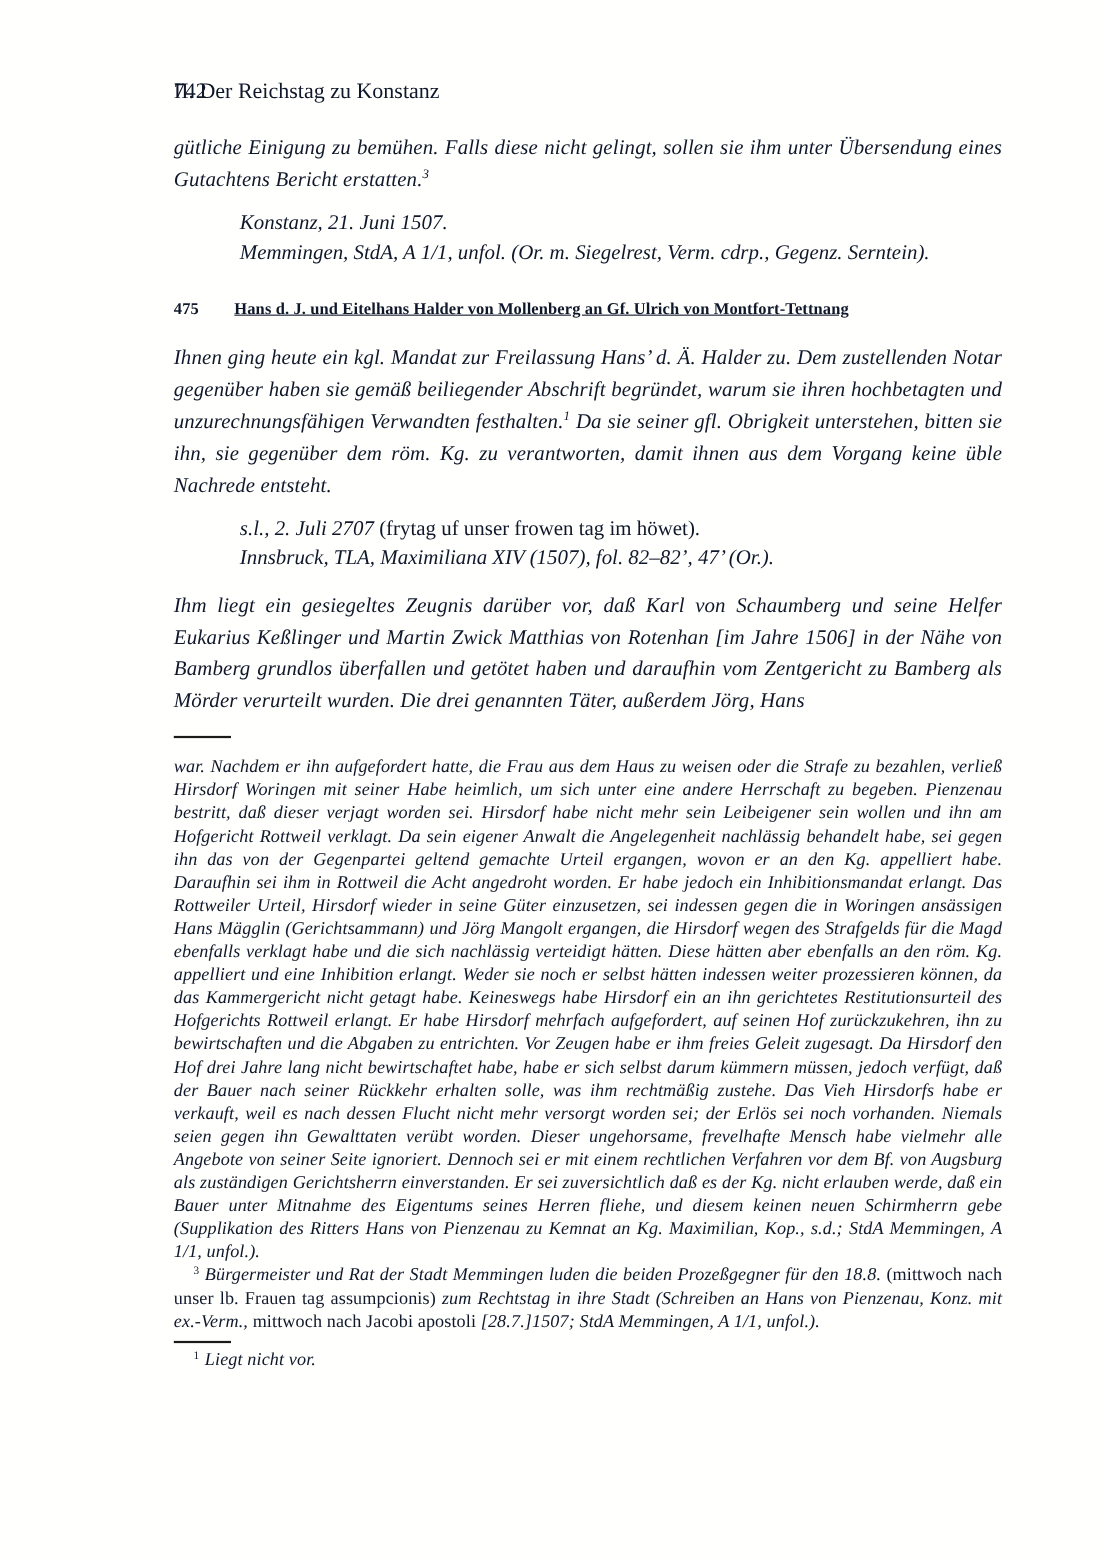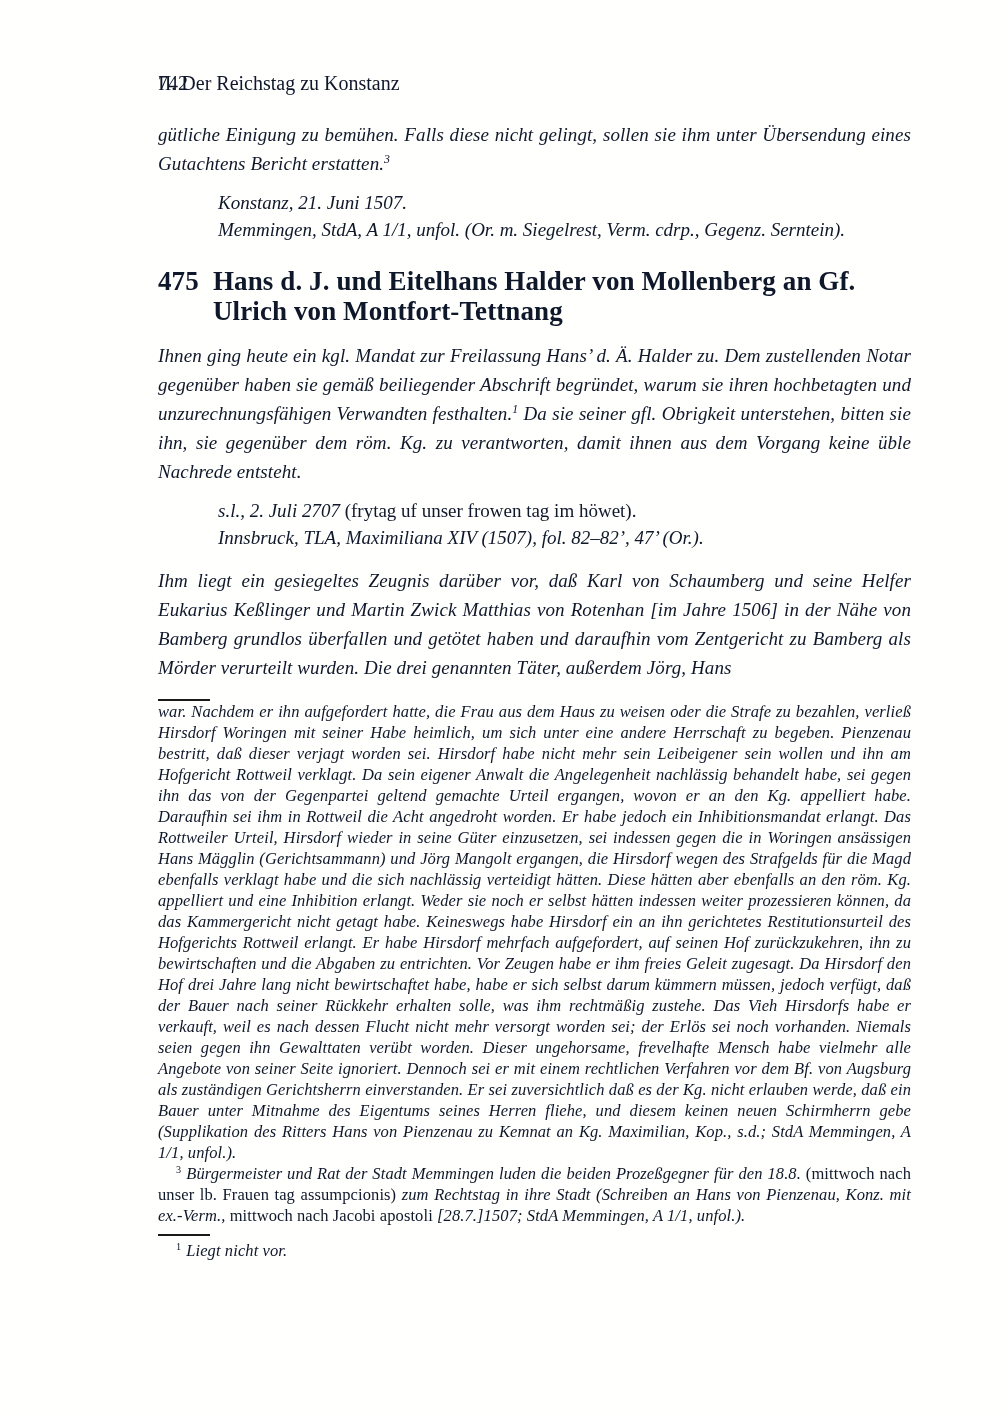--- a/index.html
+++ b/index.html
@@ -33,34 +33,35 @@
 
   
   .dating {
     margin:11px 0 0 60px; font-style:italic;
     font-size:19px; line-height:27px;
   }
 
   
   .entry-heading {
     position:relative; margin:23px 0 0 0; padding-left:55px;
-    font-size:27px; line-height:30px; font-weight:bold; font-style:normal;
+    font-size:15px; line-height:30px; font-weight:bold; font-style:normal;
     letter-spacing:0.1px;
+    text-decoration:underline;
   }
   .entry-num { position:absolute; left:0; top:0; }
 
   
   .footnotes { margin-top:17px; }
   .fn-rule { width:52px; height:0; border-top:2px solid #1a1a1a; }
   .fn {
     margin:0; font-size:16.5px; line-height:21px; text-align:justify;
     letter-spacing:0.1px;
   }
   .fn-it { font-style:italic; }
-  .fn-cont { margin-top:0; }
+  .fn-cont { margin-top:15px; }
   .fn-indent { text-indent:18px; }
   .fn-rule-2 { margin-top:8px; }
   .fn-last { margin-top:4px; }
   .fn sup { margin-right:5px; font-style:normal; }
 </style>
 </head>
 <body>
 
 <div class="page">
   <div class="textblock">

